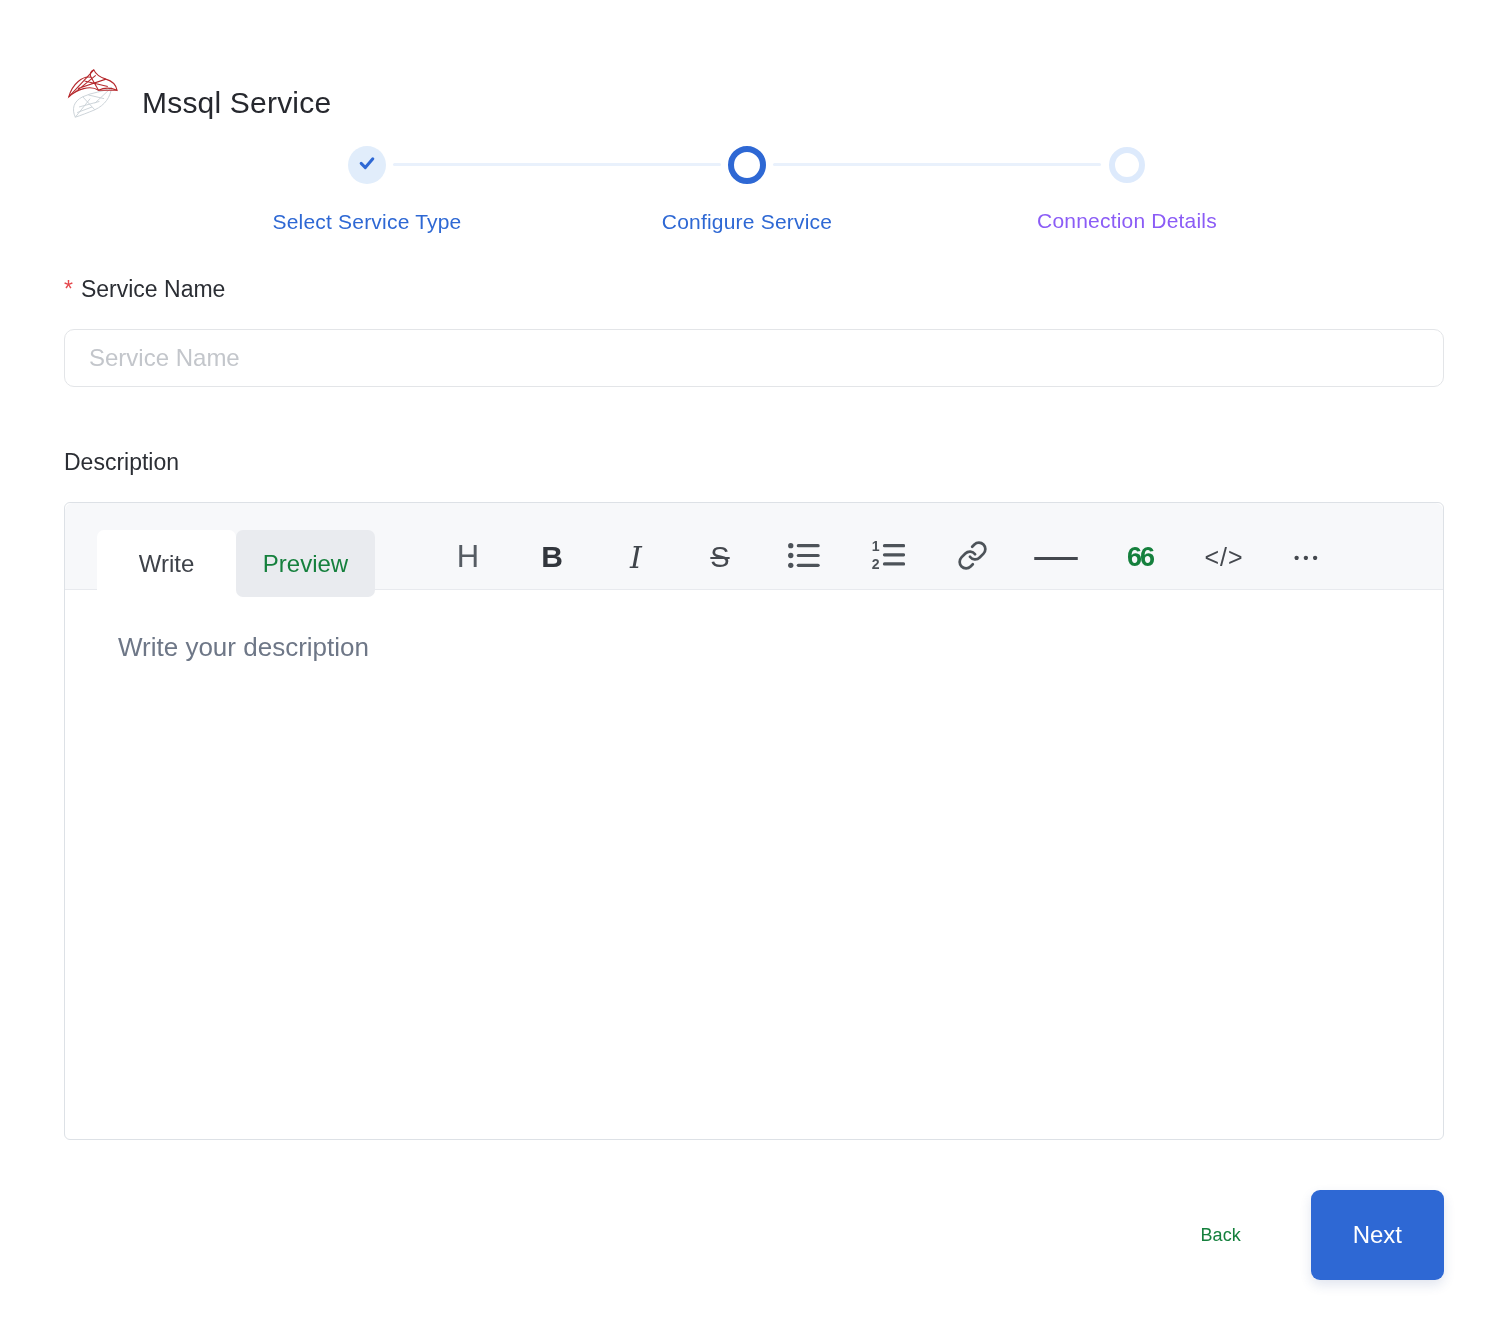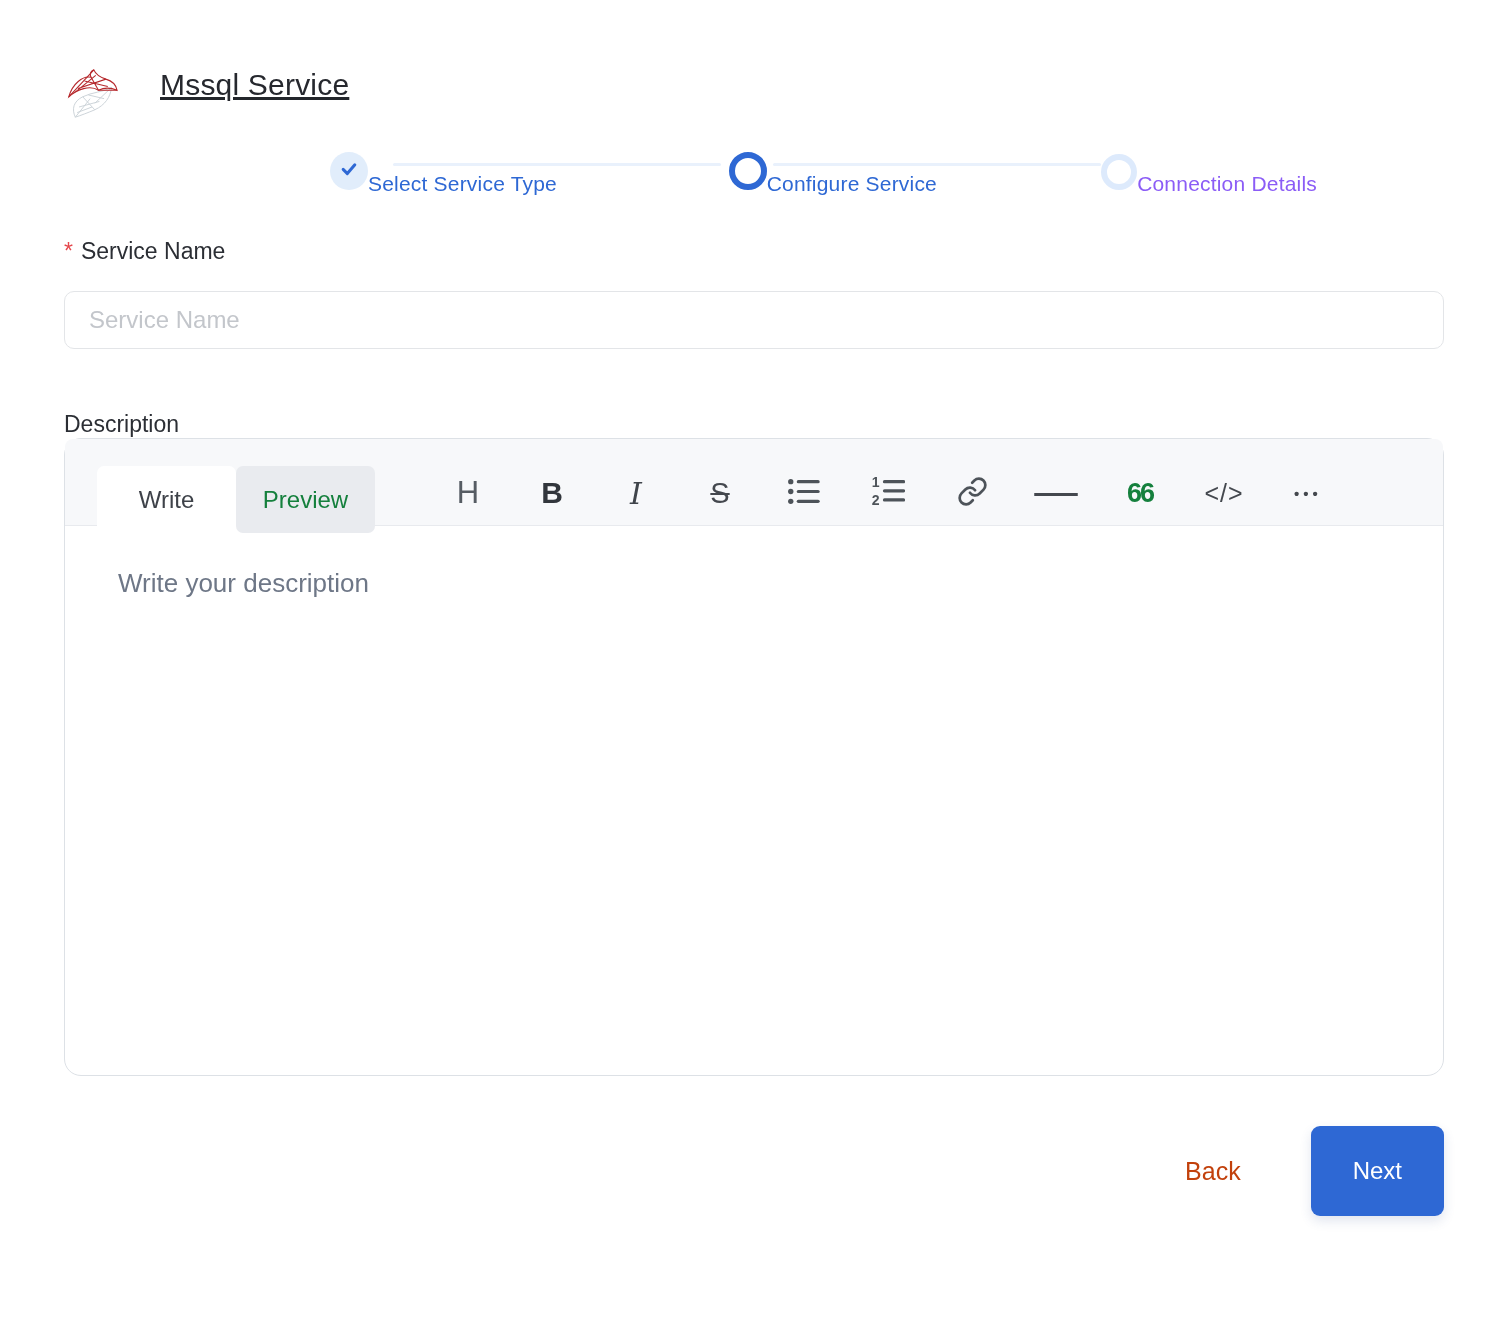--- a/index.html
+++ b/index.html
@@ -6,27 +6,27 @@
   html, body { background: #ffffff; }
   body {
     width: 1508px; height: 1330px;
     font-family: "Liberation Sans", "DejaVu Sans", sans-serif;
     color: #23262b;
     overflow: hidden;
   }
   .page { padding: 64px 64px 0 64px; position: relative; }
 
   
-  .header { display: flex; align-items: flex-start; gap: 40px; margin-top: 4px; text-decoration: underline; }
+  .header { display: flex; align-items: flex-end; gap: 22px; margin-top: 4px; }
   .logo { width: 56px; height: 52px; flex: 0 0 auto; }
   .title { font-size: 30px; font-weight: 500; color: #26282e; letter-spacing: .2px; }
 
   
   .stepper { display: flex; width: 1140px; margin-left: 113px; margin-top: 26px; }
-  .step { flex: 0 0 380px; display: flex; align-items: center; position: relative; justify-content: flex-end; }
+  .step { flex: 0 0 380px; display: flex; flex-direction: column; align-items: center; position: relative; }
   .step + .step::before {
     content: ""; position: absolute; top: 17px; height: 3px;
     left: calc(-50% + 26px); right: calc(50% + 26px);
     background: #e9f1fc; border-radius: 2px;
   }
   .circle {
     width: 38px; height: 38px; border-radius: 50%;
     display: flex; align-items: center; justify-content: center;
     background: #ffffff; z-index: 1;
   }
@@ -44,21 +44,21 @@
   .label-description { margin-top: 62px; }
   .text-input {
     margin-top: 26px; width: 100%; height: 58px;
     border: 1px solid #e3e5e8; border-radius: 10px;
     padding: 0 24px; font-size: 24px; color: #2b2e34;
     font-family: inherit; outline: none; display: block;
   }
   .text-input::placeholder { color: #c3c6cb; }
 
   
-  .editor { border: 1px solid #dde1e6; border-radius: 17px; height: 638px; position: relative; background: #fff; }
+  .editor { margin-top: 26px; border: 1px solid #dde1e6; border-radius: 6px; height: 638px; position: relative; background: #fff; }
   .toolbar {
     height: 87px; background: #f7f8fa; border-radius: 8px 8px 0 0;
     border-bottom: 1px solid #e8eaee; position: relative;
   }
   .tabs { position: absolute; left: 32px; top: 27px; display: flex; z-index: 2; }
   .tab {
     width: 139px; height: 67px; display: flex; align-items: center; justify-content: center;
     font-size: 24px; cursor: pointer;
   }
   .tab.active { background: #ffffff; color: #3e4249; border-radius: 7px 7px 0 0; font-weight: 500; }
@@ -76,21 +76,21 @@
   .editor-body { height: 550px; }
   .editor-textarea {
     width: 100%; height: 100%; border: none; outline: none; resize: none;
     background: transparent; padding: 42px 53px; font-size: 26px;
     font-family: inherit; color: #4d7c0f; border-radius: 0 0 9px 9px;
   }
   .editor-textarea::placeholder { color: #6e7787; }
 
   
   .actions { display: flex; justify-content: flex-end; align-items: center; gap: 70px; margin-top: 50px; }
-  .back-link { color: #c2410c; font-size: 25px; cursor: pointer; }
+  .back-link { color: #15803d; font-size: 18px; cursor: pointer; }
   .next-button {
     background: #2e68d4; color: #ffffff; font-size: 24px; font-family: inherit;
     border: none; border-radius: 9px; padding: 31px 42px; cursor: pointer;
     box-shadow: 0 5px 12px rgba(40, 70, 140, 0.14);
   }
 </style>
 </head>
 <body>
 
 <div class="page">

